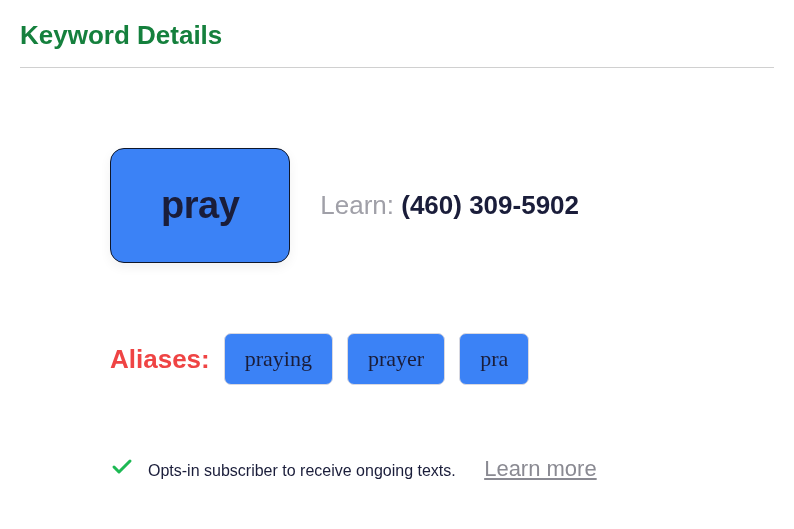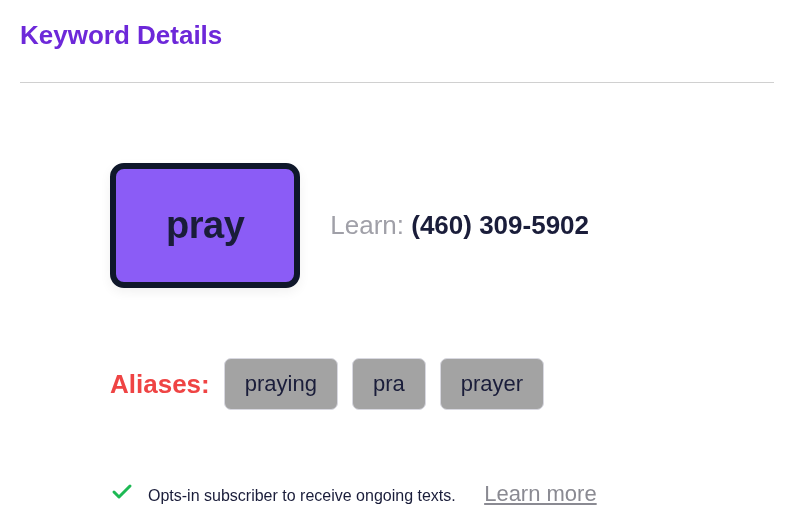--- a/index.html
+++ b/index.html
@@ -10,41 +10,41 @@
     body {
       font-family: -apple-system, BlinkMacSystemFont, 'Segoe UI', Helvetica, Arial, sans-serif;
       background: #ffffff;
       width: 794px;
       height: 529px;
       padding: 20px;
     }
     .page-title {
       font-size: 26px;
       font-weight: 700;
-      color: #6d28d9;
-      margin-bottom: 31px;
+      color: #15803d;
+      margin-bottom: 16px;
     }
     .divider {
       border: none;
       border-top: 1px solid #d0d0d0;
       margin-bottom: 80px;
     }
     .keyword-row {
       display: flex;
       align-items: center;
       gap: 30px;
       padding-left: 90px;
       margin-bottom: 70px;
     }
     .keyword-card {
-      border: 6px solid #0f172a;
+      border: 1px solid #0f172a;
       border-radius: 14px;
       padding: 35px 50px;
       box-shadow: 0 4px 12px rgba(0,0,0,0.06);
-      background: #8b5cf6;
+      background: #3b82f6;
     }
     .keyword-text {
       font-size: 38px;
       font-weight: 800;
       color: #1a1d3a;
       letter-spacing: -0.5px;
     }
     .number-container {
       font-size: 26px;
       font-weight: 500;
@@ -67,21 +67,22 @@
       font-size: 26px;
       font-weight: 700;
       color: #ef4444;
     }
     .alias-chip {
       border: 1px solid #d8d8e0;
       border-radius: 7px;
       padding: 12px 20px;
       font-size: 22px;
       color: #1a1d3a;
-      background: #a3a3a3;
+      background: #3b82f6;
+      font-family: Liberation Serif, serif;
     }
     .optin-row {
       display: flex;
       align-items: center;
       gap: 14px;
       padding-left: 90px;
     }
     .check-icon {
       width: 24px;
       height: 24px;
@@ -111,22 +112,22 @@
     <span class="keyword-text">pray</span>
   </div>
   <div class="number-container">
     <span class="number-label">Learn: </span><span class="number-value">(460) 309-5902</span>
   </div>
 </div>
 
 <div class="aliases-row">
   <span class="aliases-label">Aliases:</span>
   <span class="alias-chip">praying</span>
+  <span class="alias-chip">prayer</span>
   <span class="alias-chip">pra</span>
-  <span class="alias-chip">prayer</span>
 </div>
 
 <div class="optin-row">
   <span>
     <svg class="check-icon" viewBox="0 0 24 24" fill="none" stroke="#1db954" stroke-width="3" stroke-linecap="round" stroke-linejoin="round">
       <polyline points="4 12 9 17 20 6"></polyline>
     </svg>
   </span>
   <span>
     <span class="optin-text">Opts-in subscriber to receive ongoing texts.</span>

